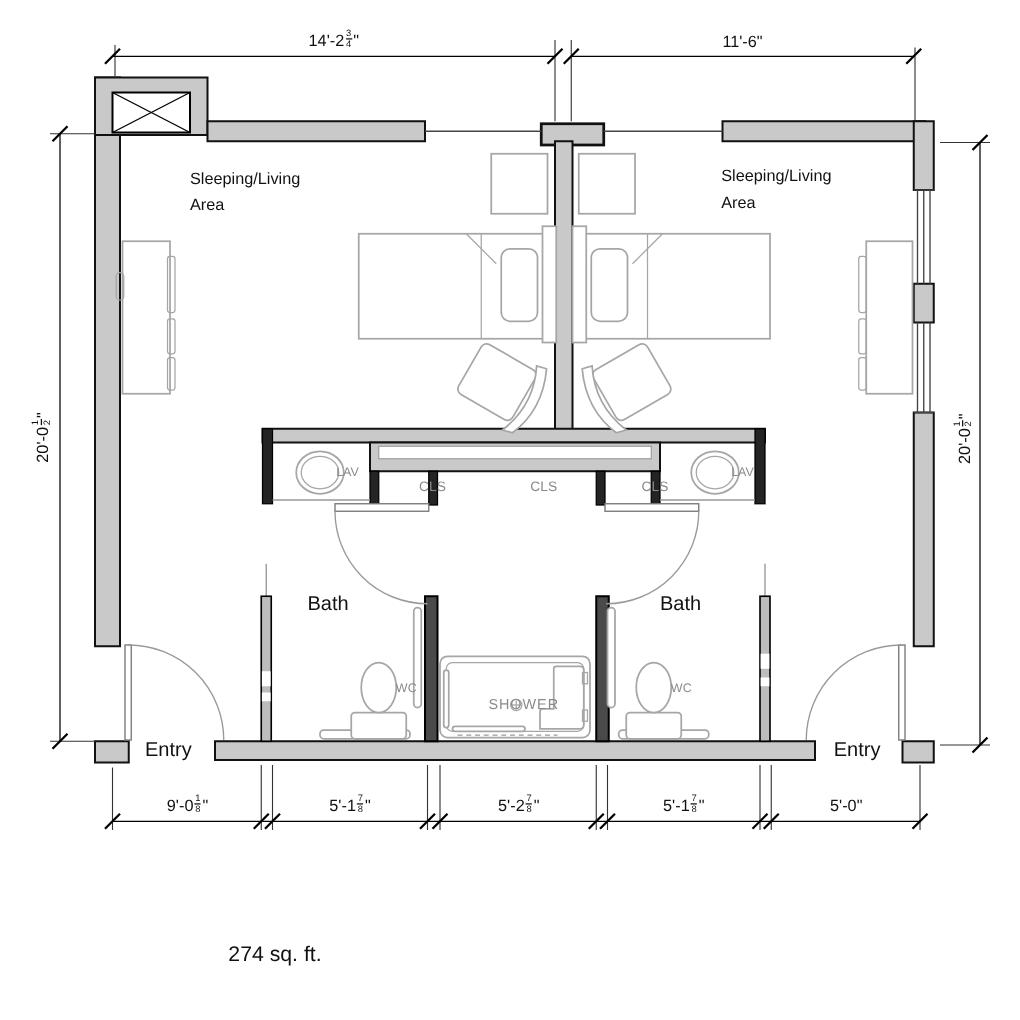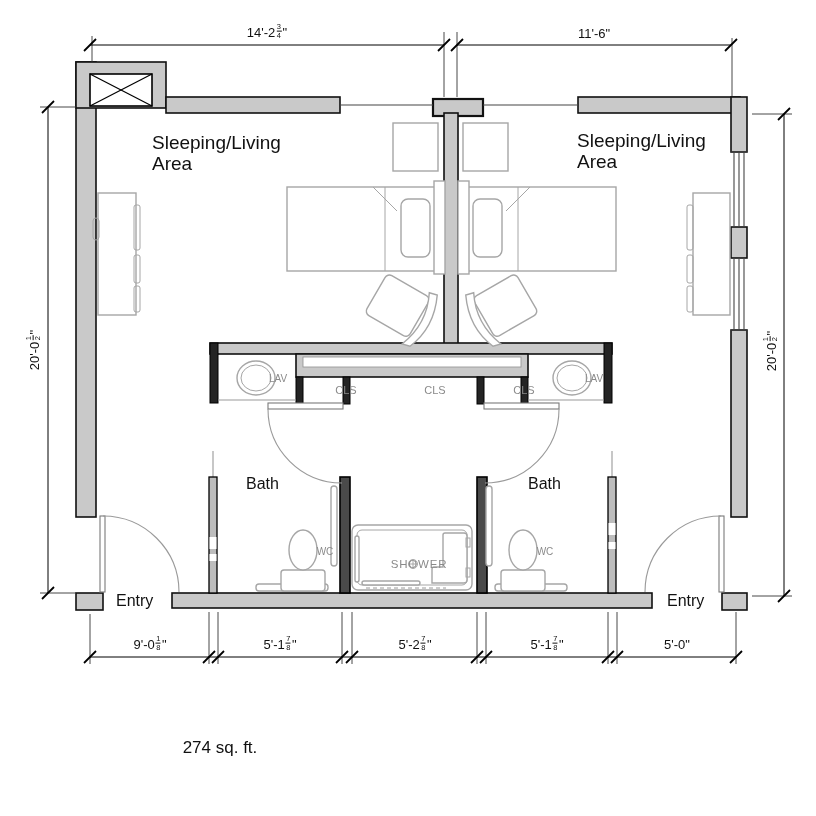--- a/index.html
+++ b/index.html
@@ -26,35 +26,35 @@
   .door-leaf{fill:#fff;stroke:#7a7a7a;stroke-width:1.1;}
   .door-arc{fill:none;stroke:#9a9a9a;stroke-width:1.1;}
   .dim-line{stroke:#000;stroke-width:1;}
   .ext-line{stroke:#333;stroke-width:0.9;}
   .tick{stroke:#000;stroke-width:1.8;}
   .glazing{stroke:#444;stroke-width:1.1;}
   .counter-line{stroke:#999;stroke-width:1.1;}
   .dashed{stroke:#9a9a9a;stroke-width:1;stroke-dasharray:4 3;fill:none;}
 
   
-  .room-label{position:absolute;font-size:19px;line-height:21px;color:var(--text);white-space:nowrap;}
+  .room-label{position:absolute;font-size:13px;line-height:21px;color:var(--text);white-space:nowrap;}
   .room-label.sm{font-size:16px;}
   .fixture-label{position:absolute;transform:translate(-50%,-50%);color:var(--fixture-label);
                  font-size:11px;white-space:nowrap;padding-left:44px;}
   .fixture-label.tiny{font-size:10px;}
   .fixture-label.spread{letter-spacing:0.8px;font-size:11.5px;}
   .dim-label{position:absolute;transform:translate(-50%,-50%);font-size:13px;color:var(--text);
              white-space:nowrap;display:flex;align-items:center;}
   .dim-label.vert{transform:translate(-50%,-50%) rotate(-90deg);}
   .frac{display:inline-flex;flex-direction:column;align-items:center;font-size:7.5px;
         line-height:1.05;margin:0 1px;transform:translateY(-1px);}
   .frac .den{border-top:1px solid var(--text);padding:0 0.5px;}
   .plan-title{position:absolute;text-align:center;color:var(--text);}
   .plan-name{font-size:44px;line-height:1.05;letter-spacing:-1px;}
-  .plan-area{font-size:17px;margin-top:3px;}
+  .plan-area{font-size:17px;margin-top:19px;}
 </style>
 </head>
 <body>
 
 <div class="canvas">
 
   <svg width="816" height="816" viewBox="0 0 816 816">
 
     <g>
       <rect class="wall" x="76" y="62" width="20" height="455"></rect>

